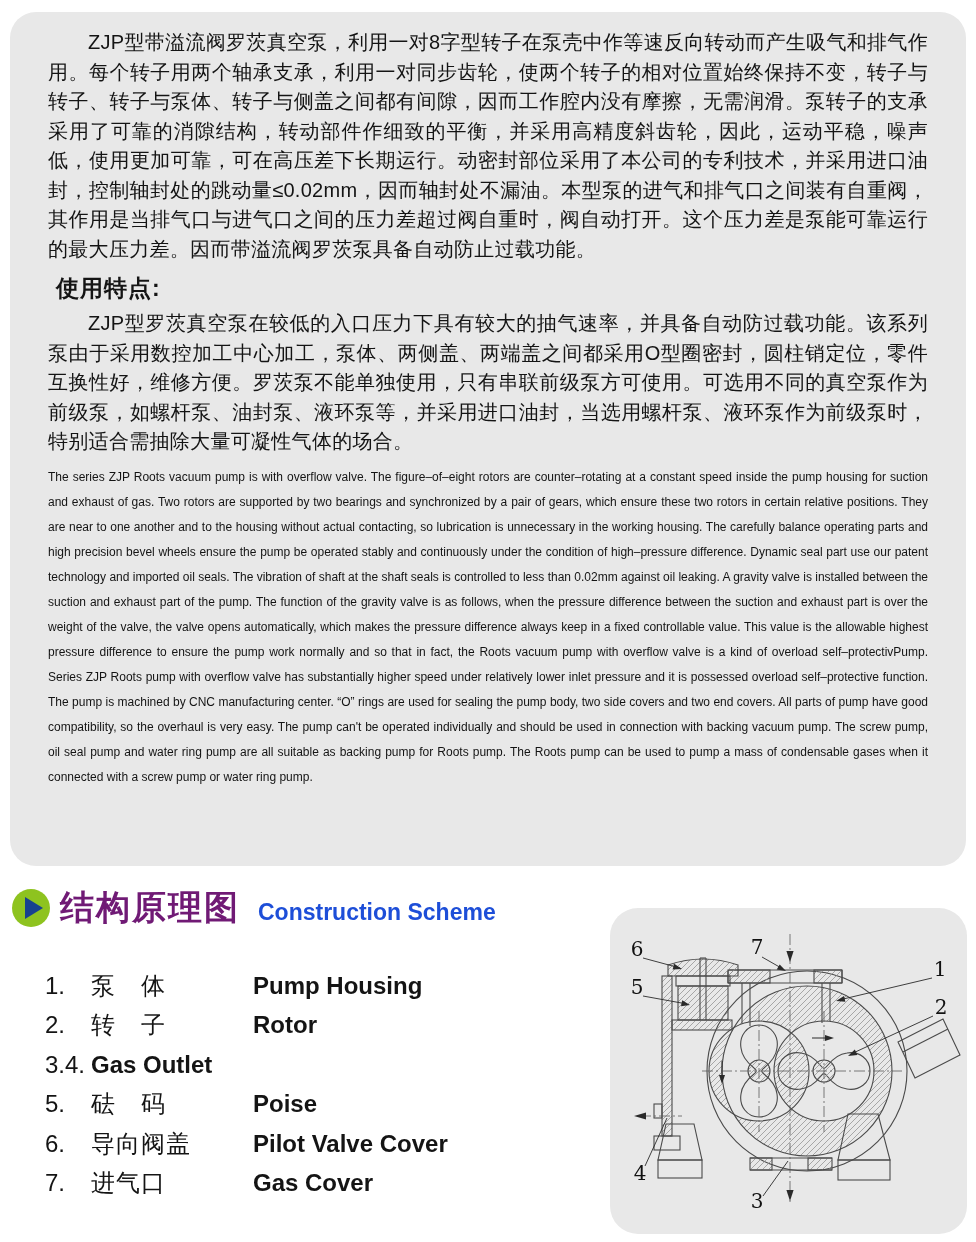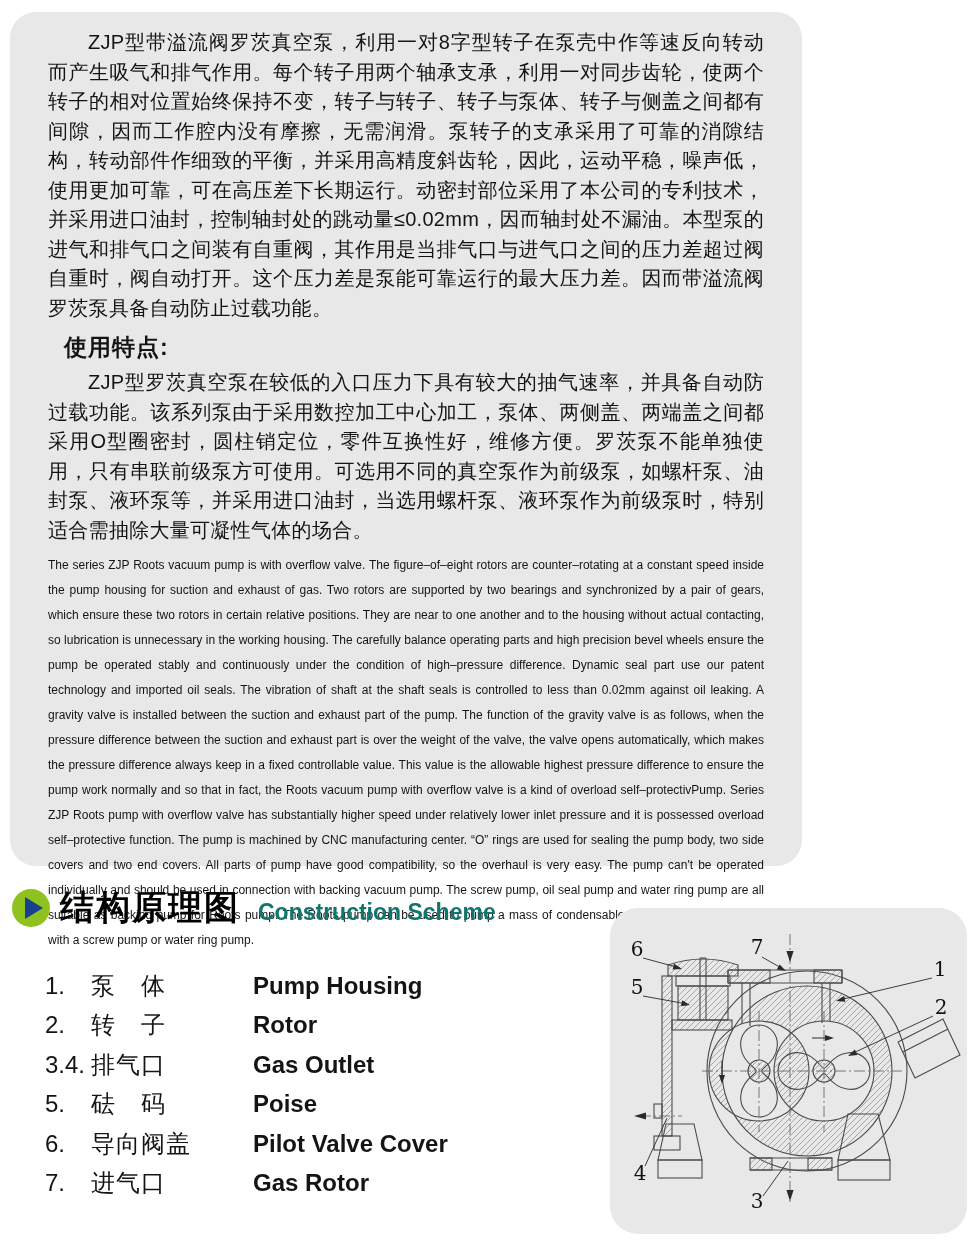--- a/index.html
+++ b/index.html
@@ -2,54 +2,54 @@
 <html><head>
 <meta charset="utf-8">
 <style>
   html,body{margin:0;padding:0;}
   body{
     width:976px;height:1242px;background:#ffffff;
     font-family:"Liberation Sans","DejaVu Sans",sans-serif;
     color:#141414;position:relative;overflow:hidden;
   }
   .panel{
-    position:absolute;left:10px;top:12px;width:792px;height:854px;
+    position:absolute;left:10px;top:12px;width:956px;height:854px;
     background:#e8e8e8;border-radius:26px;
     padding:16px 38px 14px 38px;box-sizing:border-box;
   }
   .cn-para{
     font-size:20px;line-height:29.5px;text-align:justify;
     text-indent:2em;margin:0;letter-spacing:0.3px;
   }
   .features-heading{
-    font-size:23px;font-weight:bold;margin:9px 0 5px 16px;letter-spacing:1px;
+    font-size:23px;font-weight:bold;margin:9px 0 5px 8px;letter-spacing:1px;
   }
   .en-para{
     font-size:12px;line-height:25px;text-align:justify;margin:8px 0 0 0;
   }
   .section-head{
     position:absolute;left:12px;top:886px;height:44px;
     display:flex;align-items:center;
   }
   .play-badge{
     width:38px;height:38px;border-radius:50%;
     background:#8ec31f;position:relative;flex:0 0 auto;
   }
   .play-badge .tri{
     position:absolute;left:13px;top:8px;width:0;height:0;
     border-left:18px solid #17418f;
     border-top:11px solid transparent;
     border-bottom:11px solid transparent;
   }
   .title-cn{
-    font-size:34px;font-weight:bold;color:#000000;
+    font-size:34px;font-weight:bold;color:#701a75;
     margin-left:10px;letter-spacing:2px;white-space:nowrap;
   }
   .title-en{
-    font-size:23px;font-weight:bold;color:#0f766e;
+    font-size:23px;font-weight:bold;color:#1d4ed8;
     margin-left:18px;margin-top:8px;white-space:nowrap;
   }
   .parts{
     position:absolute;left:45px;top:966px;width:520px;
   }
   .part-row{
     display:flex;align-items:center;height:39.5px;font-size:24px;
   }
   .part-num{width:46px;flex:0 0 auto;}
   .part-cn{width:162px;flex:0 0 auto;letter-spacing:1px;}
@@ -83,37 +83,36 @@
     <span class="part-cn">泵　体</span>
     <span class="part-en">Pump Housing</span>
   </div>
   <div class="part-row">
     <span class="part-num">2.</span>
     <span class="part-cn">转　子</span>
     <span class="part-en">Rotor</span>
   </div>
   <div class="part-row">
     <span class="part-num">3.4.</span>
-    <span class="part-cn">排气口</span>
     <span class="part-en">Gas Outlet</span>
   </div>
   <div class="part-row">
     <span class="part-num">5.</span>
     <span class="part-cn">砝　码</span>
     <span class="part-en">Poise</span>
   </div>
   <div class="part-row">
     <span class="part-num">6.</span>
     <span class="part-cn">导向阀盖</span>
     <span class="part-en">Pilot Valve Cover</span>
   </div>
   <div class="part-row">
     <span class="part-num">7.</span>
     <span class="part-cn">进气口</span>
-    <span class="part-en">Gas Rotor</span>
+    <span class="part-en">Gas Cover</span>
   </div>
 </div>
 
 <div class="diagram-box">
   <svg viewBox="0 0 357 326" width="357" height="326">
     <defs>
       <pattern id="h" patternUnits="userSpaceOnUse" width="6" height="6">
         <path d="M0,6 L6,0" stroke="#8a8a8a" stroke-width="0.7"></path>
       </pattern>
     </defs>

